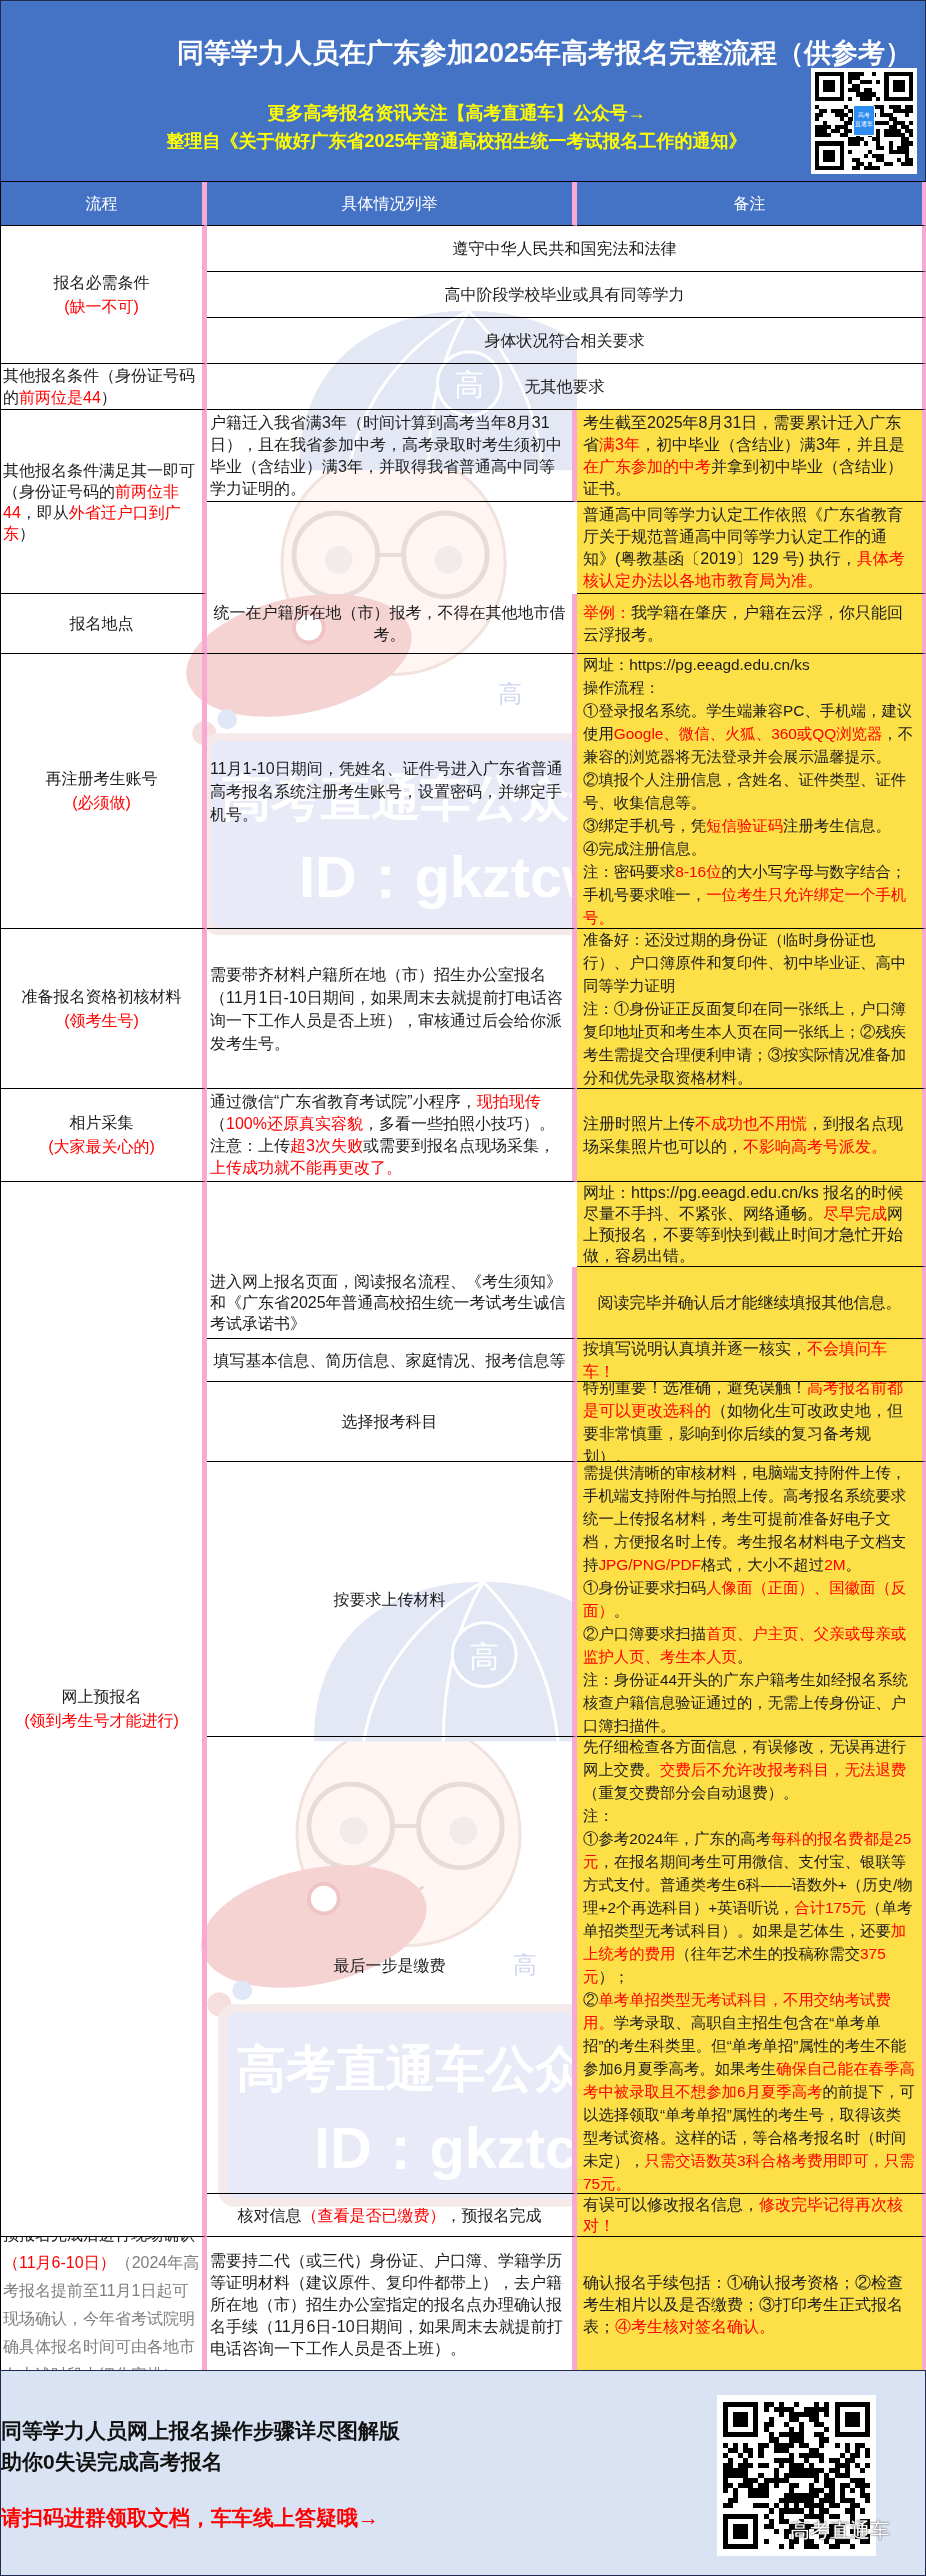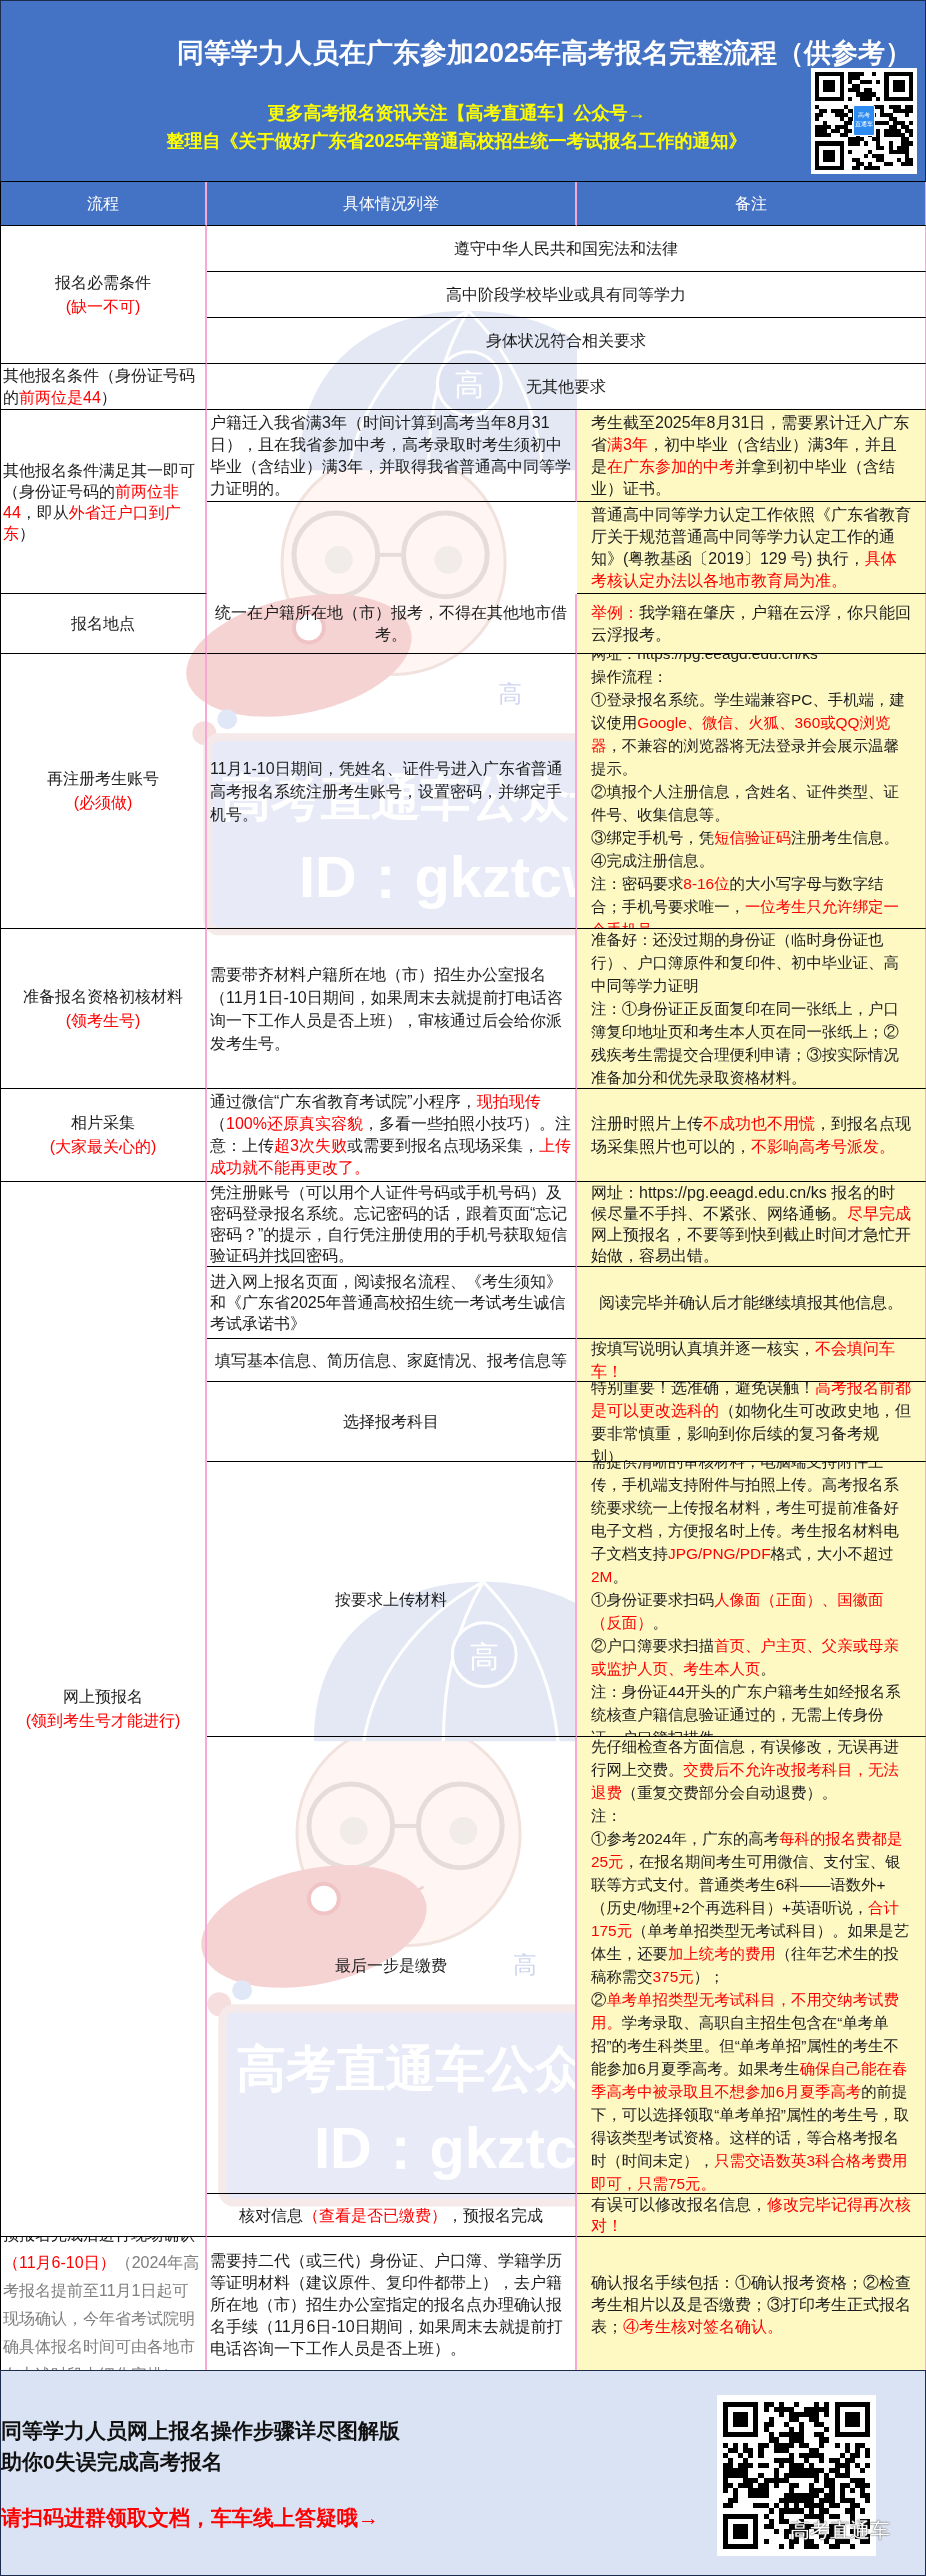--- a/index.html
+++ b/index.html
@@ -20,23 +20,23 @@
 
 
 .wm{position:absolute;left:0;top:0;width:577px;height:2576px;z-index:1;pointer-events:none;}
 .wm text{font-family:"Liberation Sans",sans-serif;}
 
 
 .grid{position:absolute;left:0;top:181px;width:926px;display:grid;
   grid-template-columns:206px 370px 350px;
   grid-template-rows:45px 46px 46px 46px 46px 92px 92px 60px 275px 160px 93px 85px 72px 43px 80px 275px 457px 43px 136px;
   border-left:1px solid #000;z-index:2;}
-.cell{border-right:2px solid #f9a8d4;border-bottom:1px solid #000;display:flex;flex-direction:column;justify-content:center;overflow:hidden;font-size:16px;line-height:23px;padding:0 3px;}
+.cell{border-right:5px solid #f9a8d4;border-bottom:1px solid #000;display:flex;flex-direction:column;justify-content:center;overflow:hidden;font-size:16px;line-height:23px;padding:0 3px;}
 .hd{background:var(--blue);color:#fff;text-align:center;align-items:center;}
-.col3{background:#fef9c3;padding:0 14px;}
+.col3{background:#fde047;padding:0 6px;}
 .ctr{text-align:center;}
 .c1{line-height:24px;}
 .lab-l{line-height:21px;text-align:left;padding:0 2px;}
 .lh22{line-height:22px;}
 .lh21{line-height:21px;}
 .lh20{line-height:28px;}
 .dense{font-size:15.4px;line-height:23px;}
 .red{color:var(--red);}
 .seg-red{color:var(--red);}
 .seg-gray{color:var(--gray);}
@@ -363,21 +363,20 @@
       <div><span>通过微信“广东省教育考试院”小程序，</span><span class="seg-red">现拍现传</span><span>（</span><span class="seg-red">100%还原真实容貌</span><span>，多看一些拍照小技巧）。注意：上传</span><span class="seg-red">超3次失败</span><span>或需要到报名点现场采集，</span><span class="seg-red">上传成功就不能再更改了。</span></div>
     </div>
   <div class="cell col3" style="grid-area:11/3/12/4">
       <div><span>注册时照片上传</span><span class="seg-red">不成功也不用慌</span><span>，到报名点现场采集照片也可以的，</span><span class="seg-red">不影响高考号派发。</span></div>
     </div>
 
   <div class="cell c1 ctr" style="grid-area:12/1/19/2">
     <div>网上预报名</div>
     <div class="red">(领到考生号才能进行)</div>
   </div>
-  <div class="cell lh21" style="grid-area:12/2/13/3">凭注册账号（可以用个人证件号码或手机号码）及密码登录报名系统。忘记密码的话，跟着页面“忘记密码？”的提示，自行凭注册使用的手机号获取短信验证码并找回密码。</div>
   <div class="cell col3 lh21" style="grid-area:12/3/13/4">
       <div><span>网址：https://pg.eeagd.edu.cn/ks 报名的时候尽量不手抖、不紧张、网络通畅。</span><span class="seg-red">尽早完成</span><span>网上预报名，不要等到快到截止时间才急忙开始做，容易出错。</span></div>
     </div>
   <div class="cell lh21" style="grid-area:13/2/14/3">进入网上报名页面，阅读报名流程、《考生须知》和《广东省2025年普通高校招生统一考试考生诚信考试承诺书》</div>
   <div class="cell ctr" style="grid-area:14/2/15/3">填写基本信息、简历信息、家庭情况、报考信息等</div>
   <div class="cell col3 ctr" style="grid-area:13/3/14/4">
       <div><span>阅读完毕并确认后才能继续填报其他信息。</span></div>
     </div>
   <div class="cell col3" style="grid-area:14/3/15/4">
       <div><span>按填写说明认真填并逐一核实，</span><span class="seg-red">不会填问车车！</span></div>

